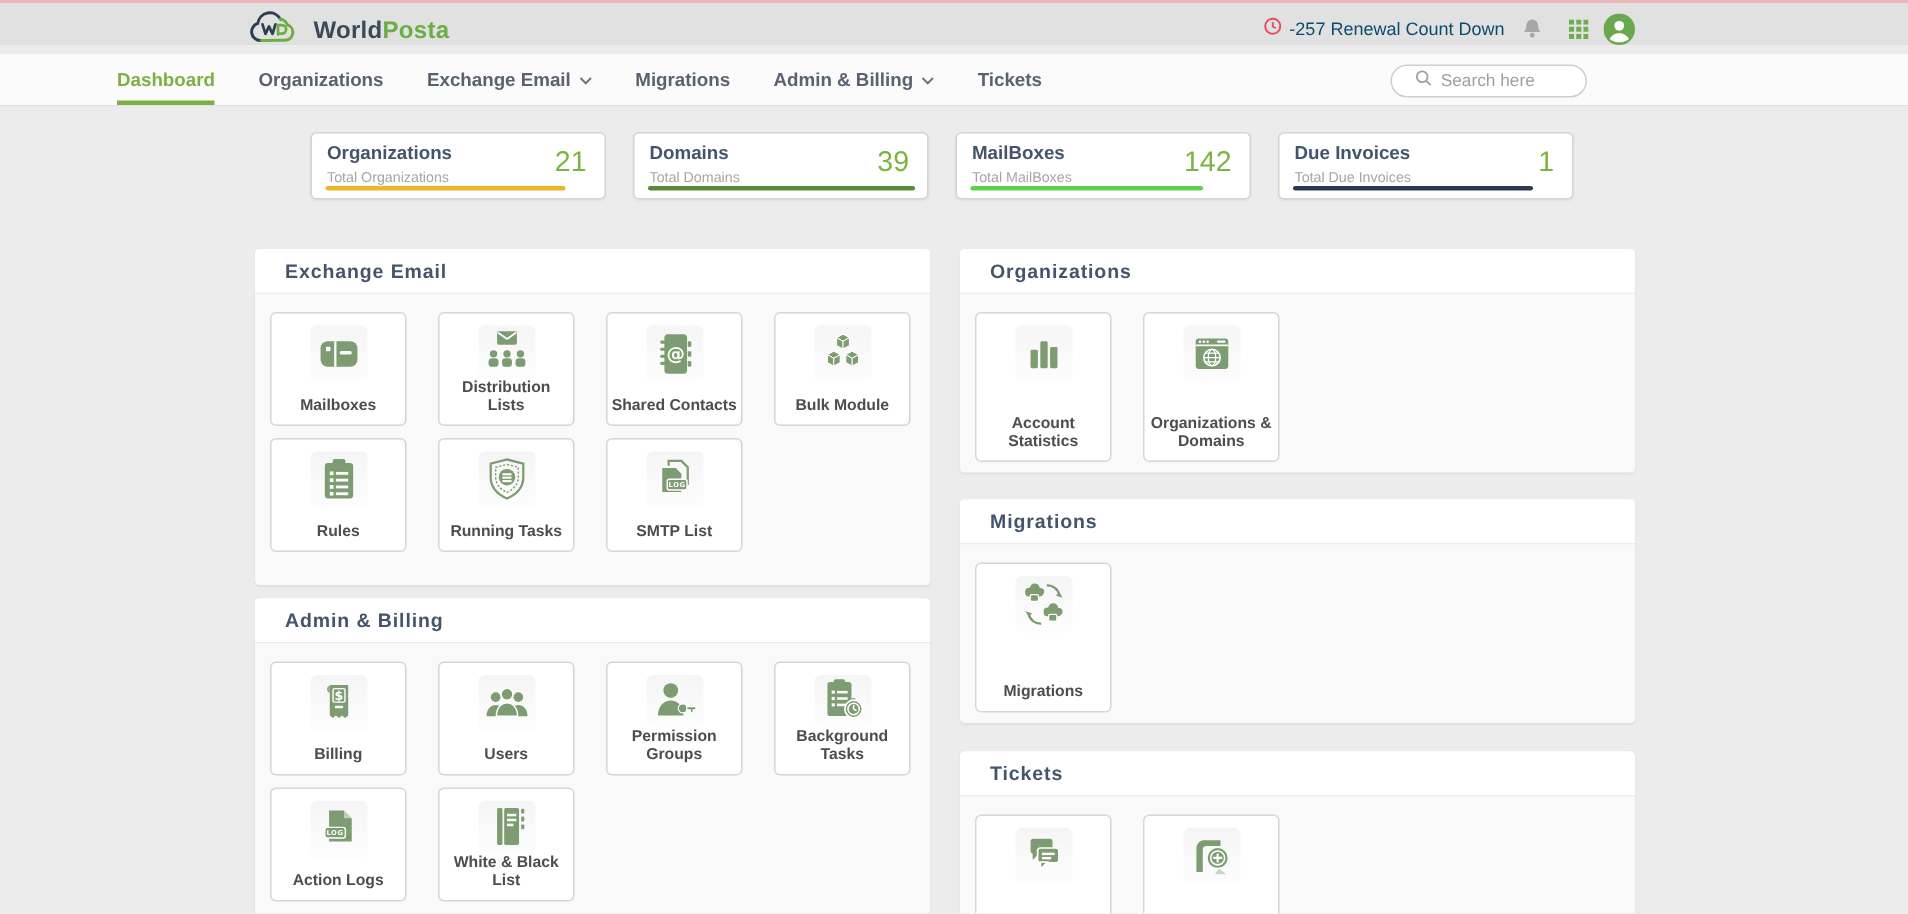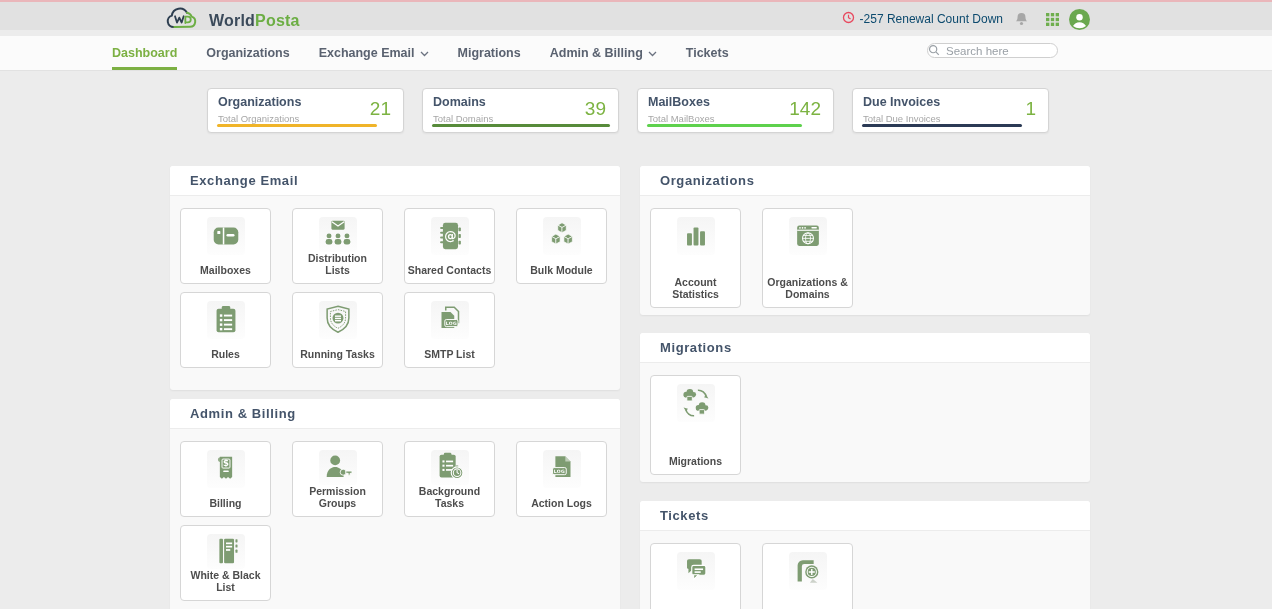--- a/index.html
+++ b/index.html
@@ -14,24 +14,24 @@
   .brand { font-size:16px; font-weight:bold; letter-spacing:.2px; }
   .brand .world { color:#3b4a5a; }
   .brand .posta { color:#6cae44; }
   .header-right { position:absolute; right:182px; top:0; height:34px; display:flex; align-items:center; }
   .countdown { color:#0c4a6e; font-size:12px; display:flex; align-items:center; gap:5px; white-space:nowrap; }
   .bell { margin-left:11px; display:flex; }
   .grid-ic { margin-left:17px; display:flex; }
   .avatar { margin-left:10px; display:flex; }
 
   
-  .nav { position:absolute; top:36px; left:0; right:0; height:35px; background:#fbfbfb; border-bottom:1px solid #e2e2e2; display:flex; align-items:stretch; padding-left:112px; }
+  .nav { position:absolute; top:36px; left:0; right:0; height:35px; background:#fbfbfb; border-bottom:1px solid #e2e2e2; display:flex; align-items:stretch; padding-left:78px; }
   .nav-item { display:flex; align-items:center; gap:5px; margin-right:29px; font-size:12.5px; font-weight:600; color:#5a6270; cursor:pointer; border-bottom:3px solid transparent; padding-top:3px; }
   .nav-item.active { color:#7cb043; border-bottom-color:#7cb043; }
-  .search { position:absolute; right:214px; top:43px; width:131px; height:15px; border:1px solid #cfcfcf; border-radius:12px; background:#fff; display:flex; align-items:center; gap:6px; }
+  .search { position:absolute; right:214px; top:43px; width:131px; height:22px; border:1px solid #cfcfcf; border-radius:12px; background:#fff; display:flex; align-items:center; justify-content:center; gap:6px; }
   .search input { border:none; outline:none; width:82px; font-size:11.5px; color:#777; background:transparent; font-family:"Liberation Sans", sans-serif; }
   .search input::placeholder { color:#9aa0a6; }
 
   
   .stats { position:absolute; left:207px; top:88px; display:flex; gap:18px; }
   .stat-card { position:relative; width:197px; height:45px; background:#fff; border:1px solid #d4d4d4; border-radius:4px; padding:6px 10px; box-shadow:0 1px 2px rgba(0,0,0,.05); }
   .stat-title { font-size:12.5px; font-weight:700; color:#44546a; }
   .stat-sub { font-size:9.5px; color:#a6a6a6; margin-top:4px; }
   .stat-value { position:absolute; right:12px; top:9px; font-size:19px; font-weight:400; color:#7cb342; }
   .stat-bar { position:absolute; left:9px; bottom:5px; height:3px; border-radius:2px; }
@@ -304,20 +304,33 @@
                 <path d="M12 5.5 c-3.4 0 -3.4 5 0 5 z" opacity="0.8"></path>
                 <path d="M11.5 5 h13 v21.5 l-2.16 1.8 -2.17 -1.8 -2.17 1.8 -2.17 -1.8 -2.16 1.8 -2.17 -1.8 z"></path>
                 <rect x="13.8" y="7.5" width="8.4" height="9.5" rx="1" fill="none" stroke="#fff" stroke-width="1"></rect>
                 <text x="18" y="15.2" fill="#fff" font-size="9" font-weight="bold" text-anchor="middle" font-family="DejaVu Sans, sans-serif">$</text>
                 <rect x="15" y="19.5" width="6" height="1.8" rx="0.9" fill="#fff"></rect>
               </svg>
           </span>
           <span class="tile-label">Billing</span>
         </div>
 
+        <div class="tile">
+          <span class="tile-icon">
+            <svg viewBox="0 0 36 36">
+                <circle cx="10" cy="13.5" r="3.4"></circle>
+                <circle cx="26" cy="13.5" r="3.4"></circle>
+                <path d="M3.5 27 c0 -6 4 -8 6.5 -8 s6.5 2 6.5 8 z"></path>
+                <path d="M19.5 27 c0 -6 4 -8 6.5 -8 s6.5 2 6.5 8 z"></path>
+                <circle cx="18" cy="11.5" r="4.2" stroke="#fff" stroke-width="1"></circle>
+                <path d="M10.5 27 c0 -7 4.5 -9.5 7.5 -9.5 s7.5 2.5 7.5 9.5 z" stroke="#fff" stroke-width="1"></path>
+              </svg>
+          </span>
+          <span class="tile-label">Users</span>
+        </div>
 
         <div class="tile">
           <span class="tile-icon">
             <svg viewBox="0 0 36 36">
                 <circle cx="15" cy="11" r="5.2"></circle>
                 <path d="M6 28.5 c0 -8 5.5 -10.5 9 -10.5 s9 2.5 9 10.5 z"></path>
                 <g stroke="#fff" stroke-width="0.9">
                   <circle cx="23.5" cy="23.5" r="3.2"></circle>
                   <path d="M26.3 22.3 h6.5 v2.4 h-2 v2 h-2 v-2 h-2.5 z"></path>
                 </g>

